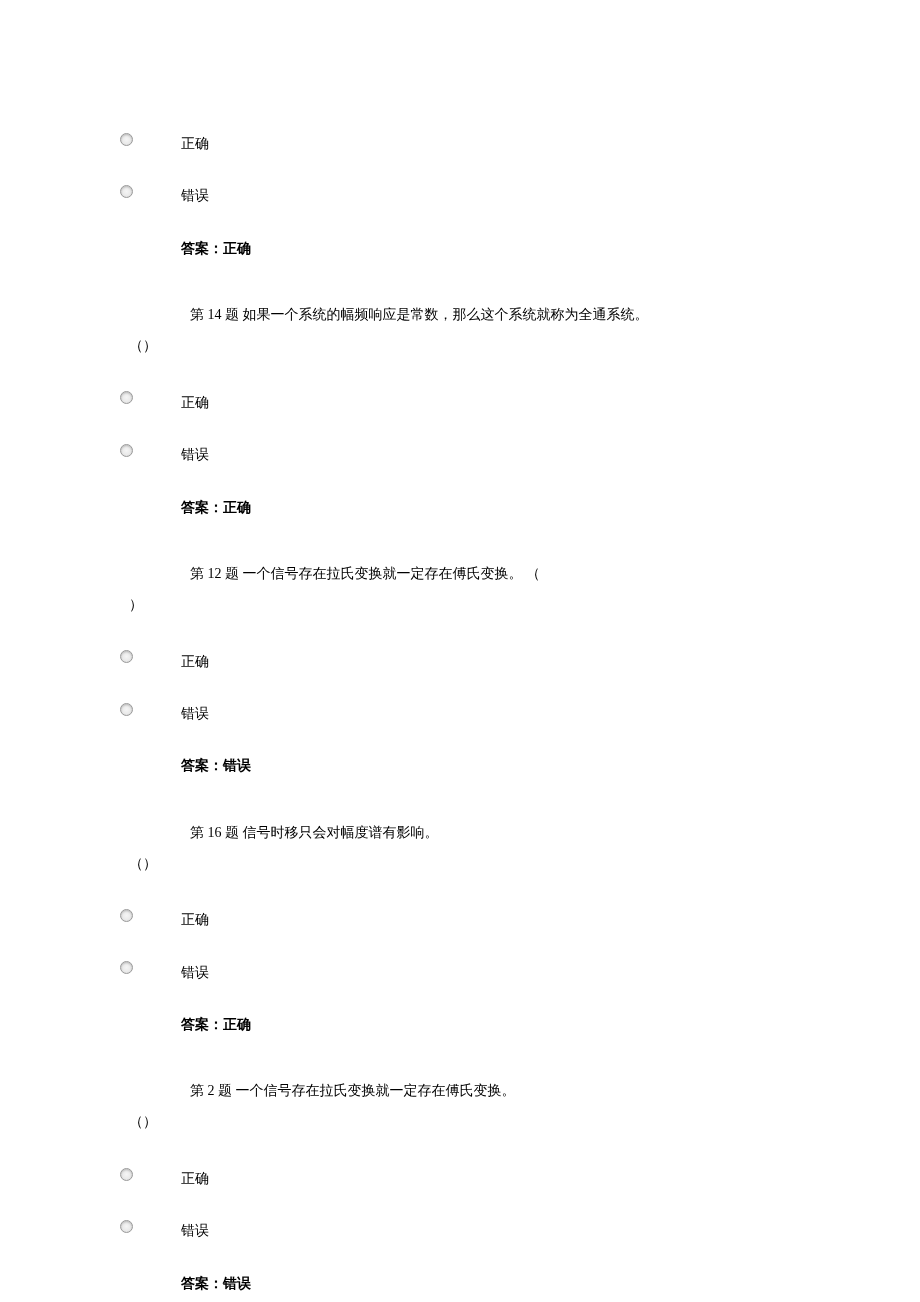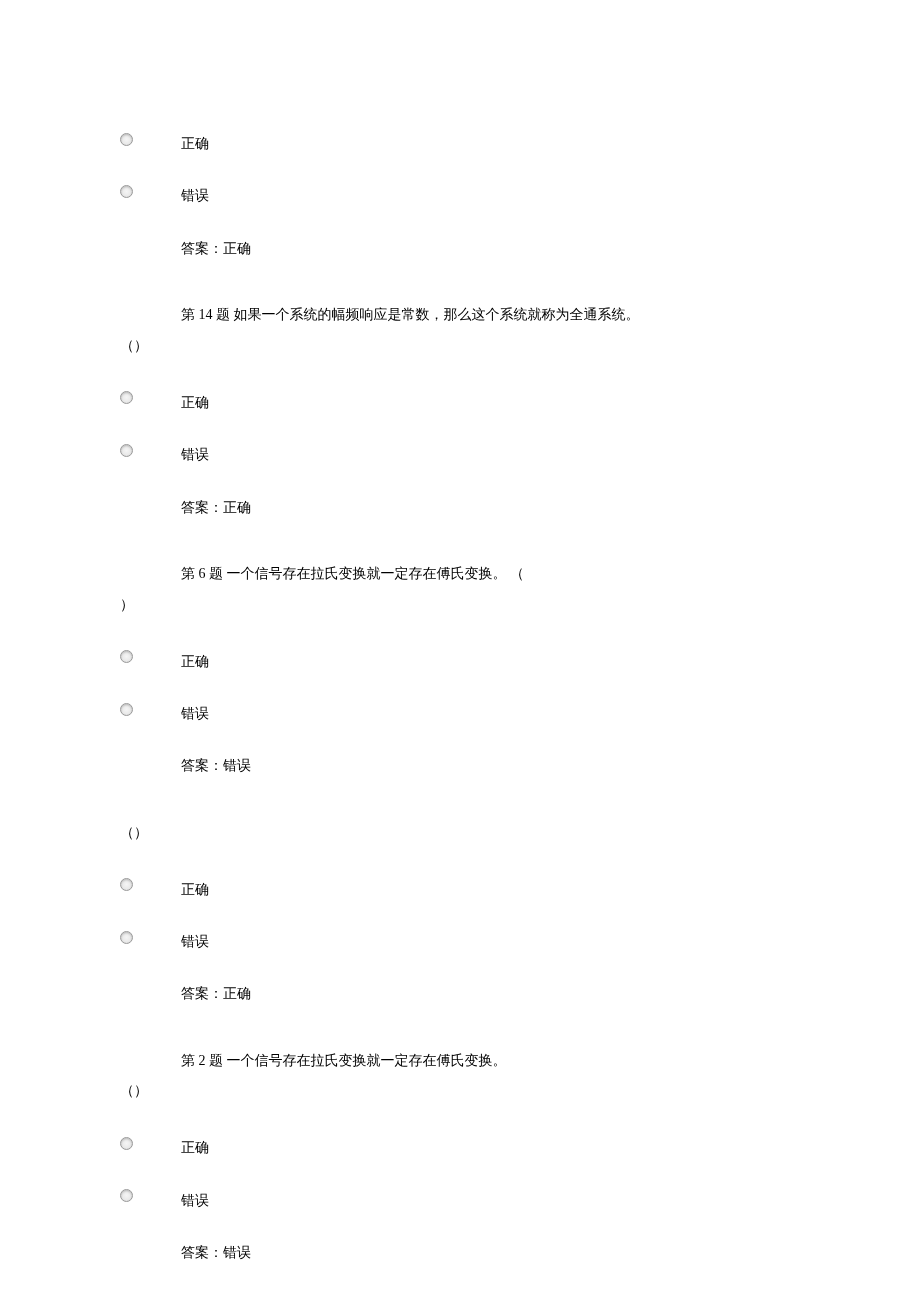--- a/index.html
+++ b/index.html
@@ -35,23 +35,25 @@
       flex-shrink: 0;
       position: relative;
       top: -5px;
     }
     .option-label {
       font-size: 14px;
     }
     .answer-line {
       padding-left: 61px;
       margin-bottom: 40px;
+      font-weight: bold;
     }
     .question-block {
       margin-bottom: 30px;
+      margin-left: 9px;
     }
     .question-text {
       padding-left: 61px;
       line-height: 2.2;
     }
     .question-marker {
       line-height: 2.2;
     }
     .q15-text {
       padding-left: 61px;
@@ -89,37 +91,40 @@
 <div class="option-row">
   <span class="radio-control"></span>
   <span class="option-label">错误</span>
 </div>
 <div class="answer-line">
   <span>答案：</span><span>正确</span>
 </div>
 
 <div class="question-block">
   <div class="q15-text">
-    <span>第 6 题 </span><span>一个信号存在拉氏变换就一定存在傅氏变换。 （</span>
+    <span>第 12 题 </span><span>一个信号存在拉氏变换就一定存在傅氏变换。 （</span>
   </div>
   <div class="q15-marker">）</div>
 </div>
 <div class="option-row">
   <span class="radio-control"></span>
   <span class="option-label">正确</span>
 </div>
 <div class="option-row">
   <span class="radio-control"></span>
   <span class="option-label">错误</span>
 </div>
 <div class="answer-line">
   <span>答案：</span><span>错误</span>
 </div>
 
 <div class="question-block">
+  <div class="question-text">
+    <span>第 16 题 </span><span>信号时移只会对幅度谱有影响。</span>
+  </div>
   <div class="question-marker">（）</div>
 </div>
 <div class="option-row">
   <span class="radio-control"></span>
   <span class="option-label">正确</span>
 </div>
 <div class="option-row">
   <span class="radio-control"></span>
   <span class="option-label">错误</span>
 </div>

